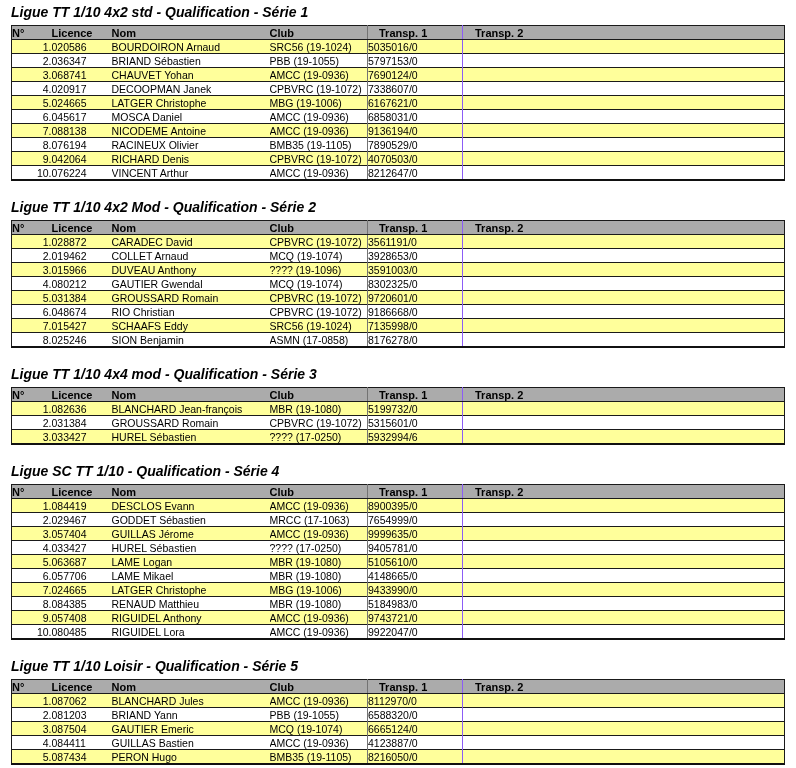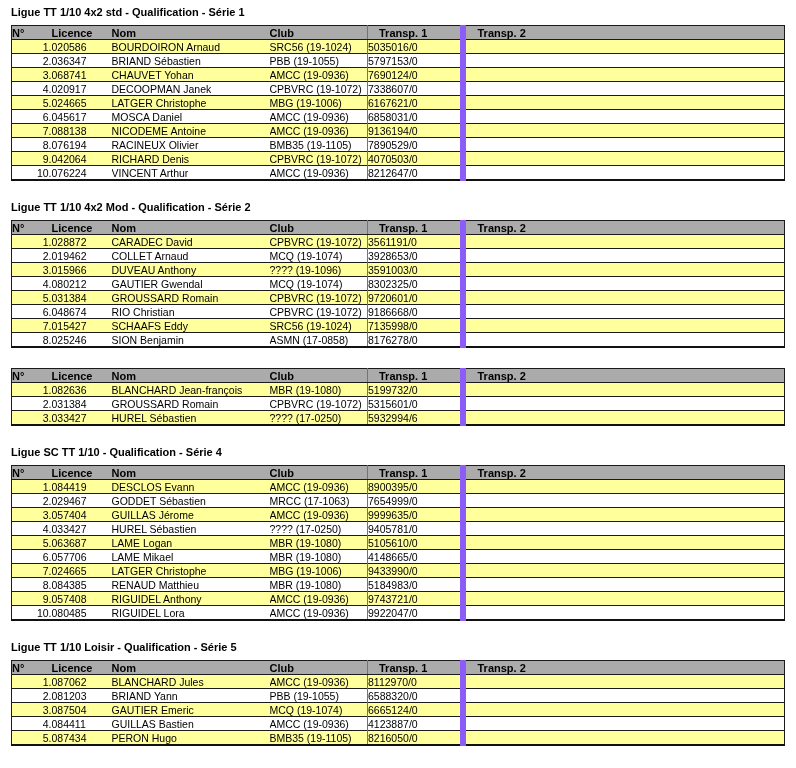--- a/index.html
+++ b/index.html
@@ -14,25 +14,26 @@
     font-family: "Liberation Sans", sans-serif;
     color: #000000;
   }
   .page {
     padding: 6px 12px 0 11px;
   }
   .serie-block {
     margin: 0 0 20px 0;
   }
   .serie-title {
-    font-size: 11px;
+    font-size: 14px;
     line-height: 13px;
     font-weight: bold;
     margin: 0 0 6px 0;
     white-space: nowrap;
+    font-style: italic;
   }
   table.results-table {
     border-collapse: collapse;
     table-layout: fixed;
     width: 773px;
     border: 1px solid #1a1a1a;
     border-bottom: 2px solid #111111;
   }
   table.results-table th,
   table.results-table td {
@@ -56,21 +57,21 @@
     background: #ffffff;
   }
   table.results-table tbody tr.odd td {
     background: #ffff9b;
   }
   .col-num    { text-align: right; padding-right: 6px; }
   .col-licence{ padding-left: 4px; }
   .col-nom    { padding-left: 1px; }
   .col-club   { padding-left: 3px; }
   .col-t1     { padding-left: 4px; border-left: 1px solid #737373; }
-  .col-t2     { padding-left: 4px; border-left: 6px solid #8b5cf6; }
+  .col-t2     { padding-left: 4px; border-left: 1px solid #8b5cf6; }
   thead th.col-t1 { padding-left: 11px; }
   thead th.col-t2 { padding-left: 12px; }
 </style>
 </head>
 <body>
 
 <main class="page">
 
   <section class="serie-block">
     <h2 class="serie-title">Ligue TT 1/10 4x2 std - Qualification - Série 1</h2>
@@ -262,20 +263,21 @@
             <td class="col-nom">SION Benjamin</td>
             <td class="col-club">ASMN (17-0858)</td>
             <td class="col-t1">8176278/0</td>
             <td class="col-t2"></td>
           </tr>
         </tbody>
     </table>
   </section>
 
   <section class="serie-block">
+    <h2 class="serie-title">Ligue TT 1/10 4x4 mod - Qualification - Série 3</h2>
     <table class="results-table">
       <colgroup>
         <col style="width:40px">
           <col style="width:60px">
           <col style="width:158px">
         <col style="width:98px">
           <col style="width:95px">
           <col style="width:322px">
       </colgroup>
       <thead>

